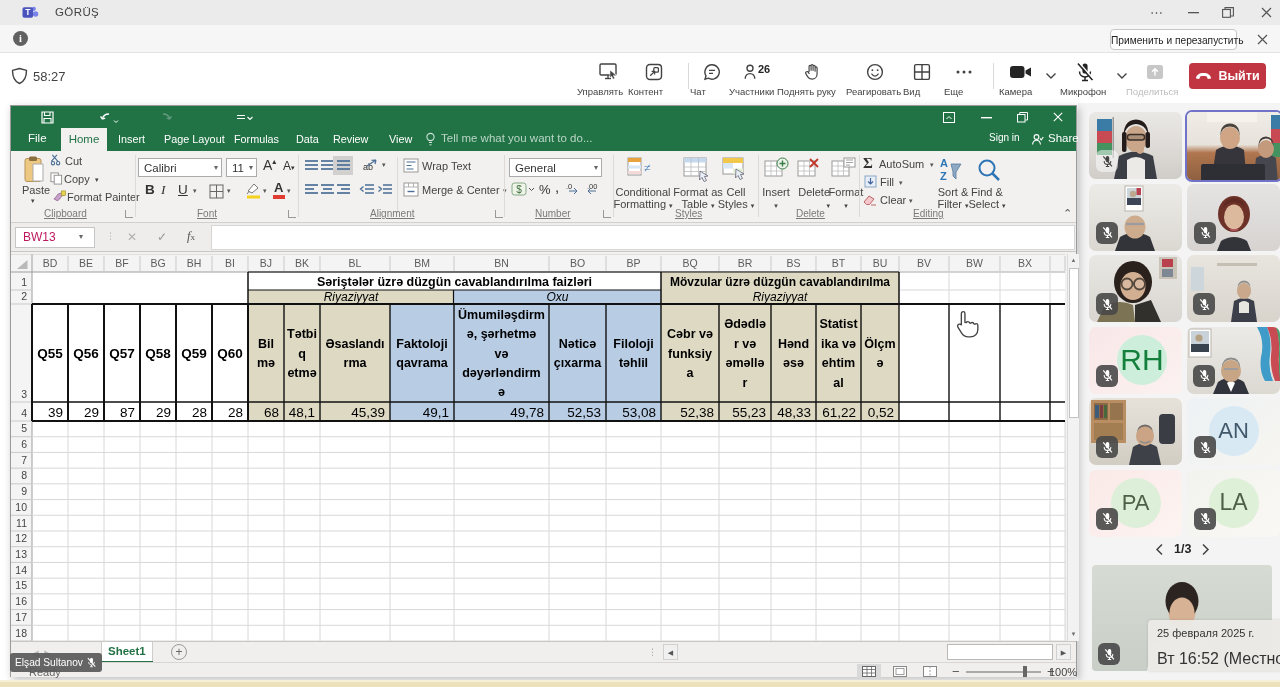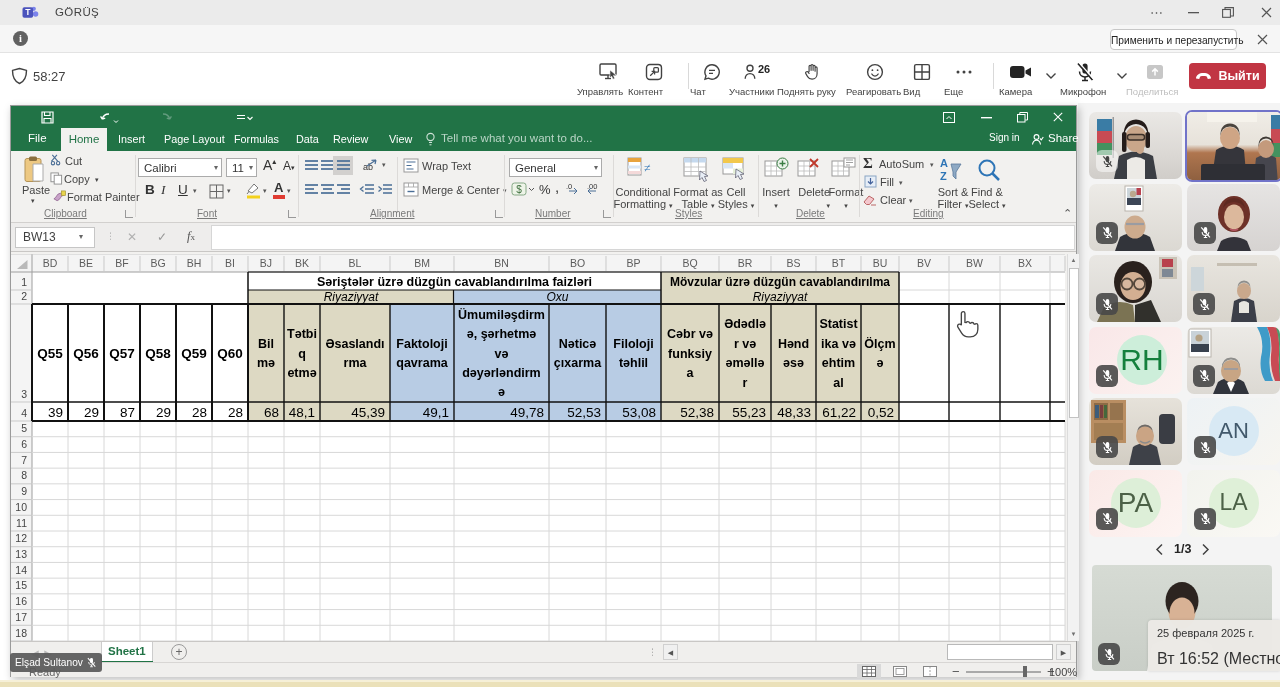--- a/index.html
+++ b/index.html
@@ -447,21 +447,21 @@
       <svg style="position:absolute;left:964px;top:6px" width="28" height="28" viewBox="0 0 28 28">
         <circle cx="12" cy="11" r="7.5" fill="none" stroke="#2e75b6" stroke-width="2"></circle>
         <path d="M17.5 16.5 L24 23" stroke="#2e75b6" stroke-width="2.5"></path>
       </svg>
       <div style="position:absolute;left:953px;top:36px;font-size:11px;color:#444;text-align:center;width:46px;line-height:11.5px">Find &amp;<br>Select <span style="font-size:7px">▾</span></div>
       <div class="glabel" style="left:902px">Editing</div>
       <div style="position:absolute;left:1052px;top:56px;font-size:11px;color:#555">⌃</div>
     </div>
     <div class="xformula">
 <div style="position:absolute;left:4px;top:4px;width:80px;height:21px;background:#fff;border:1px solid #c6c6c6"></div>
-<div style="position:absolute;left:12px;top:7px;font-size:12px;color:#404040">BW13</div>
+<div style="position:absolute;left:12px;top:7px;font-size:12px;color:#be185d">BW13</div>
 <div style="position:absolute;left:68px;top:9px;font-size:8px;color:#666">▾</div>
 <div style="position:absolute;left:95px;top:8px;color:#aaa;font-size:9px">⋮</div>
 <div style="position:absolute;left:116px;top:7px;font-size:12px;color:#b0b0b0">✕</div>
 <div style="position:absolute;left:146px;top:7px;font-size:12px;color:#999">✓</div>
 <div style="position:absolute;left:176px;top:6px;font-size:12.5px;color:#555;font-family:'Liberation Serif',serif"><i>f</i><span style="font-size:9px">x</span></div>
 <div style="position:absolute;left:200px;top:2px;right:1px;height:25px;background:#fff;border:1px solid #d6d6d6"></div>
 </div>
   <div class="gridwrap"><svg width="1068" height="387" viewBox="10 253 1068 387">
         <rect x="10" y="253" width="1054" height="387" fill="#ffffff"></rect>
         <rect x="10" y="253" width="1054" height="18" fill="#f4f4f4"></rect>
@@ -948,21 +948,21 @@
       <svg width="13" height="13" viewBox="0 0 14 14">
         <rect x="5.1" y="1.2" width="3.8" height="6.6" rx="1.9" fill="#fff"></rect>
         <path d="M3.4 6.4 c0 2.2 1.6 3.7 3.6 3.7 s3.6 -1.5 3.6 -3.7" fill="none" stroke="#fff" stroke-width="1.1"></path>
         <path d="M7 10.1 v2 M5.2 12.4 h3.6" stroke="#fff" stroke-width="1.1"></path>
         <path d="M2.4 1.4 L11.8 12.2" stroke="#fff" stroke-width="1.3"></path>
       </svg>
     </div>
   </div>
 <div style="position:absolute;left:1089px;top:469.5px;width:93px;height:67px;border-radius:7px;overflow:hidden">
     <div style="position:absolute;inset:0;background:linear-gradient(135deg,#fae9e7,#fdf4f2)">
-<div style="position:absolute;left:21.5px;top:8px;width:50px;height:50px;border-radius:50%;background:#ddefd8;display:flex;align-items:center;justify-content:center;font-size:28px;color:#4c6147">PA</div>
+<div style="position:absolute;left:21.5px;top:8px;width:50px;height:50px;border-radius:50%;background:#ddefd8;display:flex;align-items:center;justify-content:center;font-size:22px;color:#4c6147">PA</div>
 </div>
     <div style="position:absolute;left:7px;top:38px;width:22px;height:22px;border-radius:6px;background:rgba(72,72,72,0.9);display:flex;align-items:center;justify-content:center">
       <svg width="13" height="13" viewBox="0 0 14 14">
         <rect x="5.1" y="1.2" width="3.8" height="6.6" rx="1.9" fill="#fff"></rect>
         <path d="M3.4 6.4 c0 2.2 1.6 3.7 3.6 3.7 s3.6 -1.5 3.6 -3.7" fill="none" stroke="#fff" stroke-width="1.1"></path>
         <path d="M7 10.1 v2 M5.2 12.4 h3.6" stroke="#fff" stroke-width="1.1"></path>
         <path d="M2.4 1.4 L11.8 12.2" stroke="#fff" stroke-width="1.3"></path>
       </svg>
     </div>
   </div>

